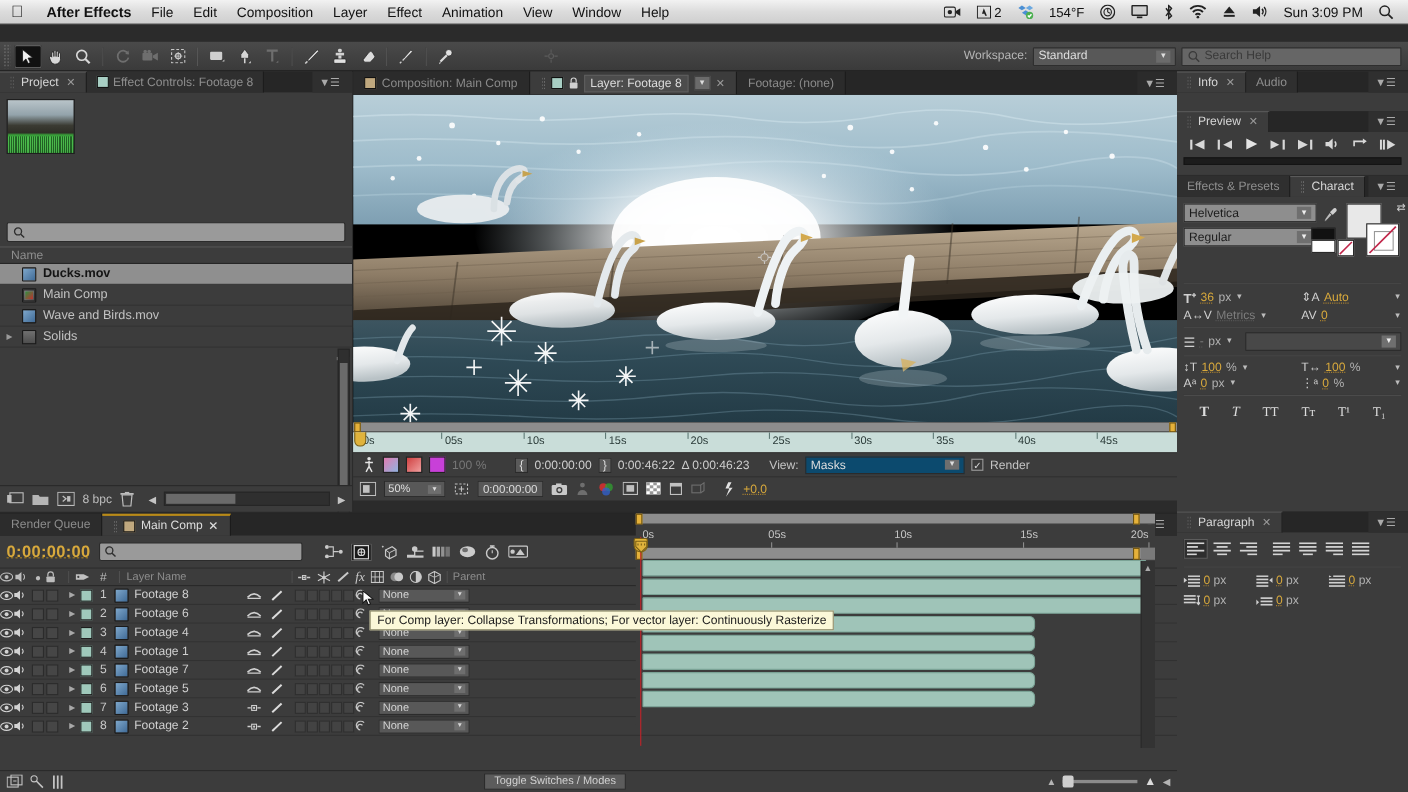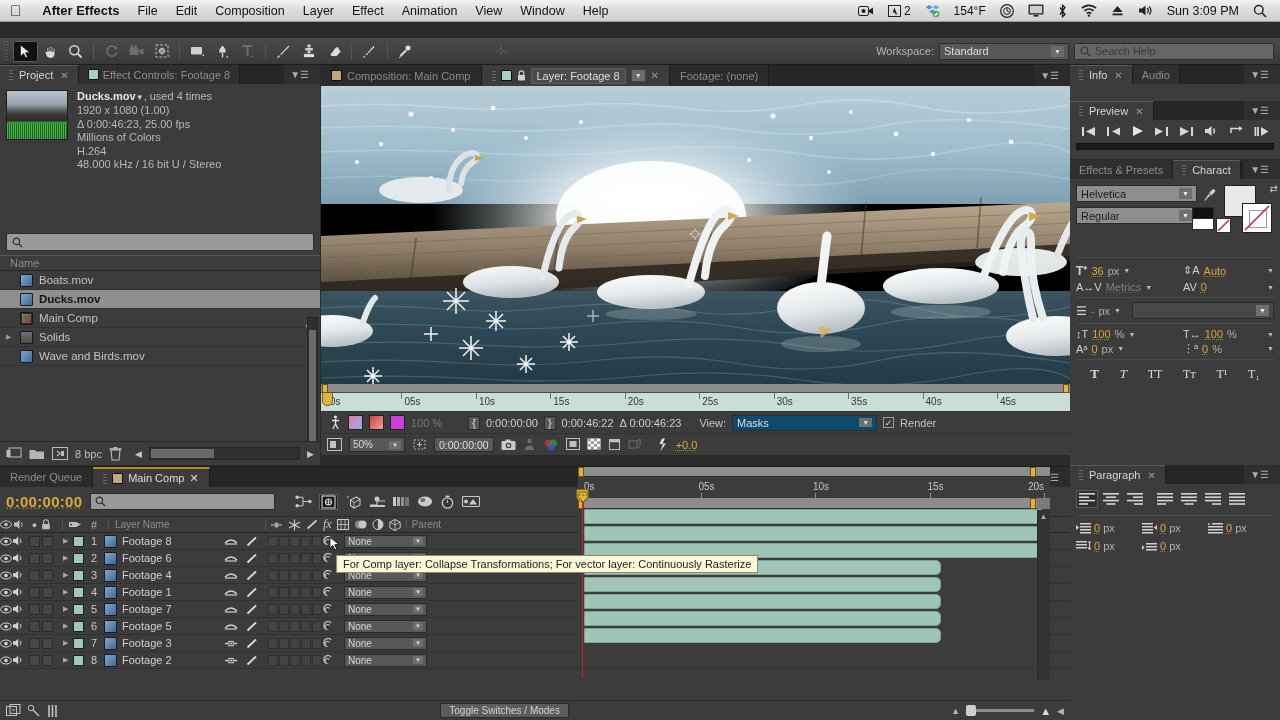--- a/index.html
+++ b/index.html
@@ -444,69 +444,54 @@
       <div class="pmenu">
         <span>▼☰</span>
         <span class="dgrip"></span>
       </div>
     </div>
 
     <div class="proj-meta">
       <div class="thumb">
         <div class="wave"></div>
       </div>
-      <div class="meta-lines">
-        <div class="ttl">
-          <span>Ducks.mov</span><span class="caret">▼</span><span style="font-weight:normal;color:#b9b9b9;">, used 4 times</span>
-        </div>
-        <div>1920 x 1080 (1.00)</div>
-        <div>Δ 0:00:46:23, 25.00 fps</div>
-        <div>Millions of Colors</div>
-        <div>H.264</div>
-        <div>48.000 kHz / 16 bit U / Stereo</div>
-      </div>
     </div>
 
     <div class="proj-search" style="margin-top:58px;">
       <svg width="11" height="11" viewBox="0 0 11 11">
           <circle cx="4.4" cy="4.4" r="3.2" fill="none" stroke="#2e2e2e" stroke-width="1.2"></circle>
           <line x1="6.9" y1="6.9" x2="10" y2="10" stroke="#2e2e2e" stroke-width="1.3"></line>
         </svg>
       <span></span>
     </div>
 
     <div class="col-head">
       <span>Name</span>
     </div>
 
     <div class="proj-list">
-      <div class="prow">
-        <span class="disc"></span>
-        <span class="ficon"></span>
-        <span>Boats.mov</span>
-      </div>
       <div class="prow sel">
         <span class="disc"></span>
         <span class="ficon"></span>
         <span>Ducks.mov</span>
       </div>
       <div class="prow">
         <span class="disc"></span>
         <span class="ficon comp"></span>
         <span>Main Comp</span>
       </div>
       <div class="prow">
+        <span class="disc"></span>
+        <span class="ficon"></span>
+        <span>Wave and Birds.mov</span>
+      </div>
+      <div class="prow">
         <span class="disc">▶</span>
         <span class="ficon folder"></span>
         <span>Solids</span>
-      </div>
-      <div class="prow">
-        <span class="disc"></span>
-        <span class="ficon"></span>
-        <span>Wave and Birds.mov</span>
       </div>
     </div>
 
     <div style="position:absolute;right:2px;top:253px;width:12px;height:6px;">
       <svg width="12" height="10" viewBox="0 0 12 10">
           <rect x="4.5" y="0" width="3.5" height="3" fill="#9a9a9a"></rect>
           <rect x="0" y="6.5" width="3.5" height="3" fill="#9a9a9a"></rect>
           <rect x="8.5" y="6.5" width="3.5" height="3" fill="#9a9a9a"></rect>
           <path d="M6.2 3 L6.2 5 M1.7 6.5 L1.7 5 L10.2 5 L10.2 6.5" stroke="#9a9a9a" stroke-width=".9" fill="none"></path>
         </svg>

